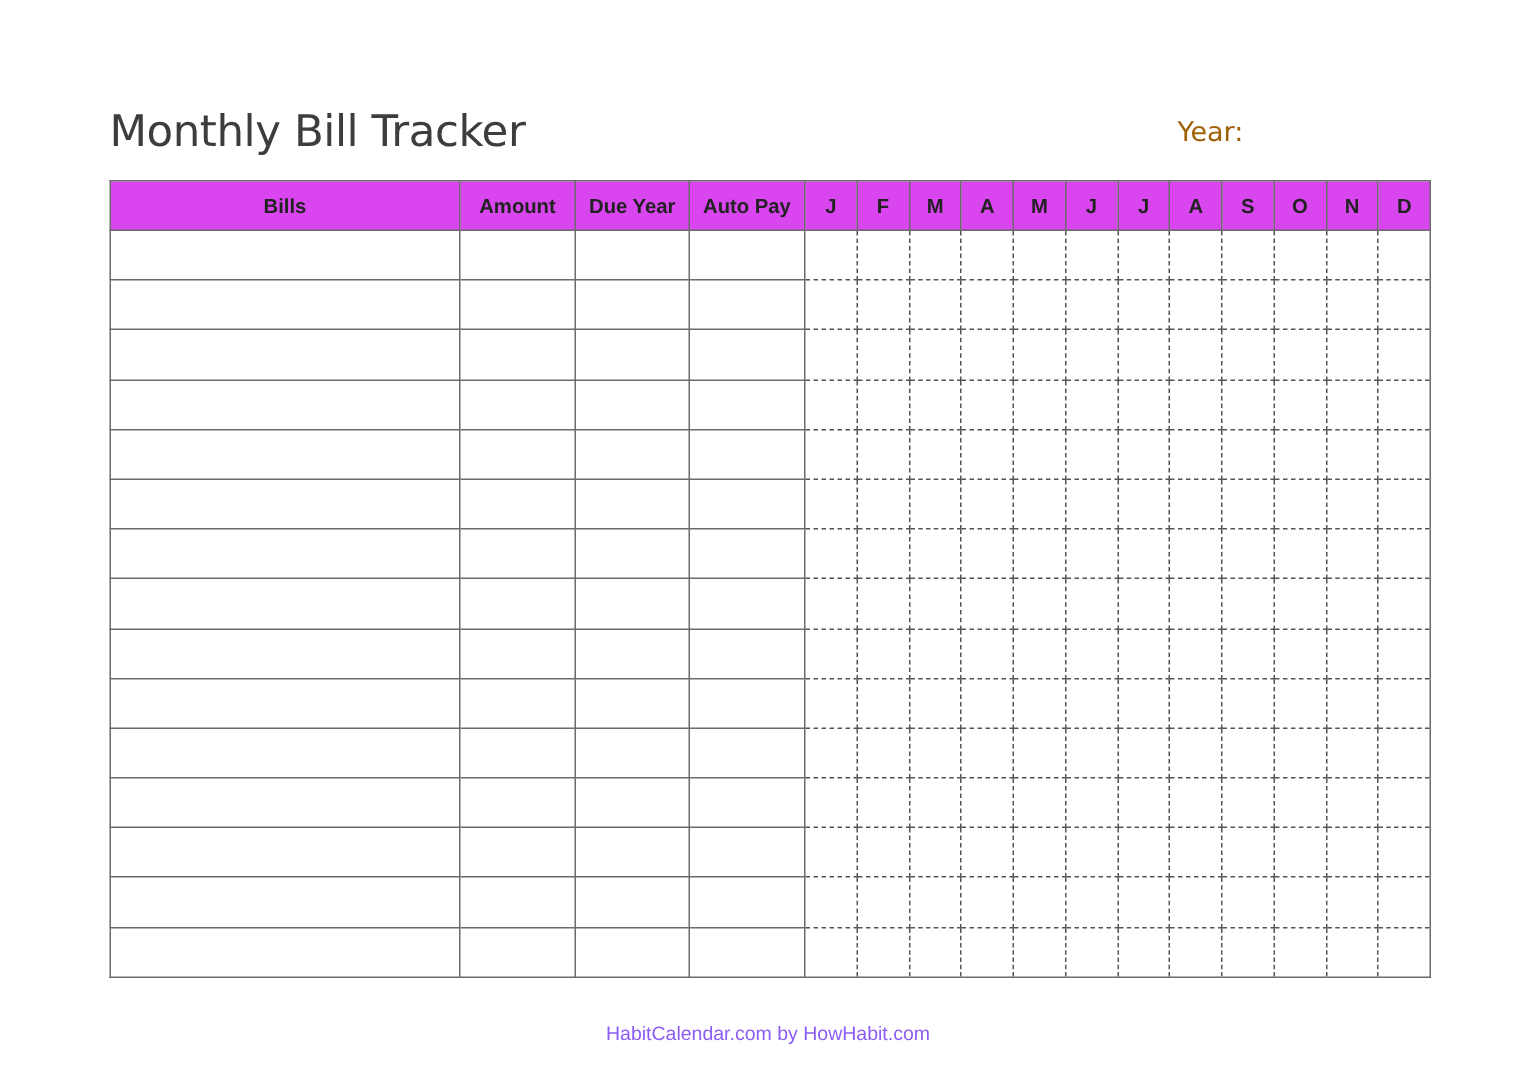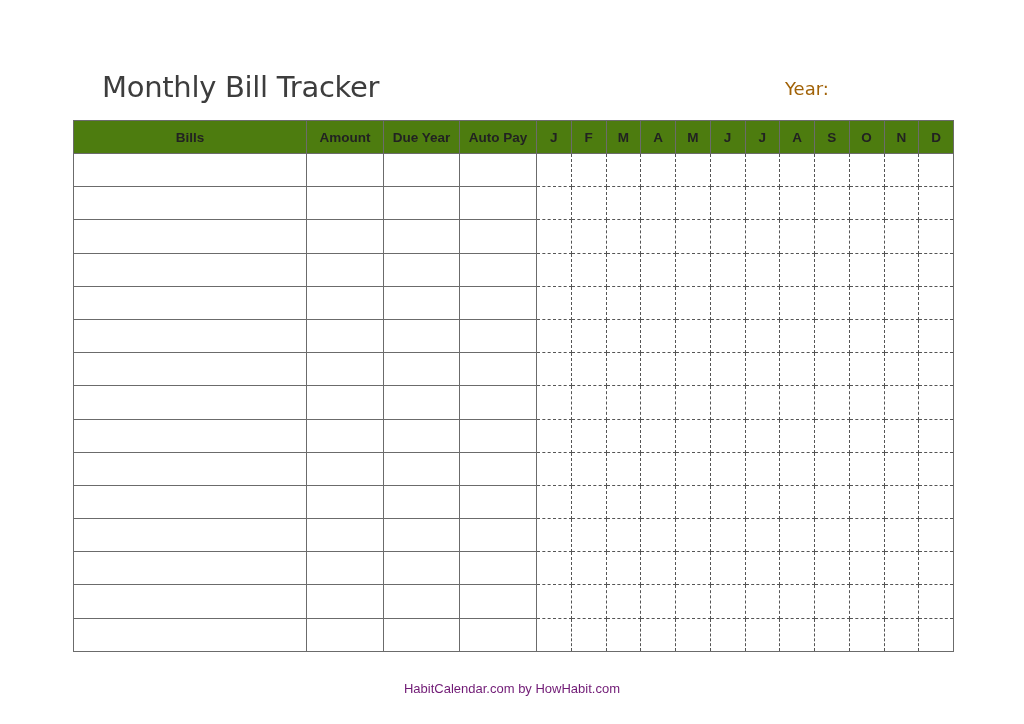--- a/index.html
+++ b/index.html
@@ -3,49 +3,49 @@
 <meta charset="utf-8">
 <style>
   html, body { margin: 0; padding: 0; }
   body {
     width: 1024px; height: 724px; background: #ffffff; position: relative; overflow: hidden;
     font-family: "DejaVu Sans", sans-serif; color: #3a3a3a;
   }
   .title {
     position: absolute; left: 73px; top: 70px;
     font-family: "DejaVu Sans", sans-serif; font-size: 29px; font-weight: normal;
-    color: #3d3d3d; letter-spacing: -0.3px; white-space: nowrap; margin-left: 29px;
+    color: #3d3d3d; letter-spacing: -0.3px; white-space: nowrap;
   }
   .year {
     position: absolute; left: 785px; top: 78px;
     font-size: 18px; color: #a16207; white-space: nowrap;
   }
   table.tracker {
     position: absolute; left: 73px; top: 120px;
     width: 880px; border-collapse: collapse; table-layout: fixed;
   }
   table.tracker th {
-    height: 32px; background: #4d7c0f; border: 1.3px solid #6b6b6b;
+    height: 32px; background: #d946ef; border: 1.3px solid #6b6b6b;
     font-family: "Liberation Sans", sans-serif; font-weight: bold; font-size: 13.5px;
     color: #222; padding: 0; white-space: nowrap;
   }
   table.tracker td {
     height: 32.2px; border: 1.3px solid #6b6b6b; padding: 0;
   }
   table.tracker td.m {
     border-top: 1.3px dashed #555; border-bottom: 1.3px dashed #555;
     border-left: 1.3px dashed #555; border-right: 1.3px dashed #555;
   }
   table.tracker tr:last-child td.m { border-bottom: 1.3px solid #6b6b6b; }
   table.tracker td.m.last { border-right: 1.3px solid #6b6b6b; }
   table.tracker td.m.first { border-left: 1.3px solid #6b6b6b; }
   table.tracker tr:first-child td.m { border-top: 1.3px solid #6b6b6b; }
   .footer {
     position: absolute; left: 0; width: 1024px; top: 681px; text-align: center;
-    font-family: "Liberation Sans", sans-serif; font-size: 13px; color: #701a75;
+    font-family: "Liberation Sans", sans-serif; font-size: 13px; color: #8b5cf6;
   }
 </style>
 </head>
 <body>
 
 <div class="title">Monthly Bill Tracker</div>
 <div class="year">Year:</div>
 
 <table class="tracker">
   <colgroup>

